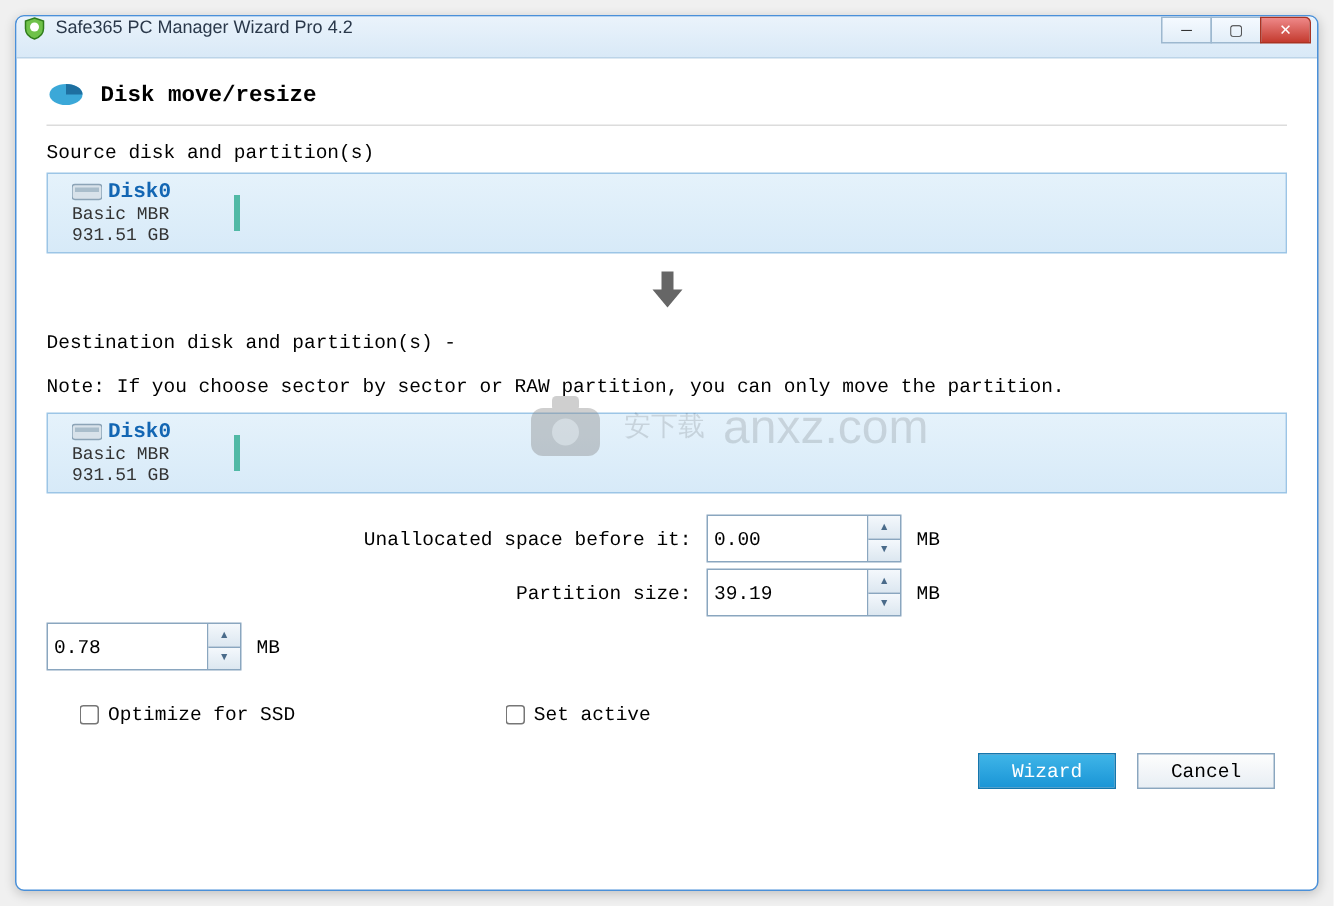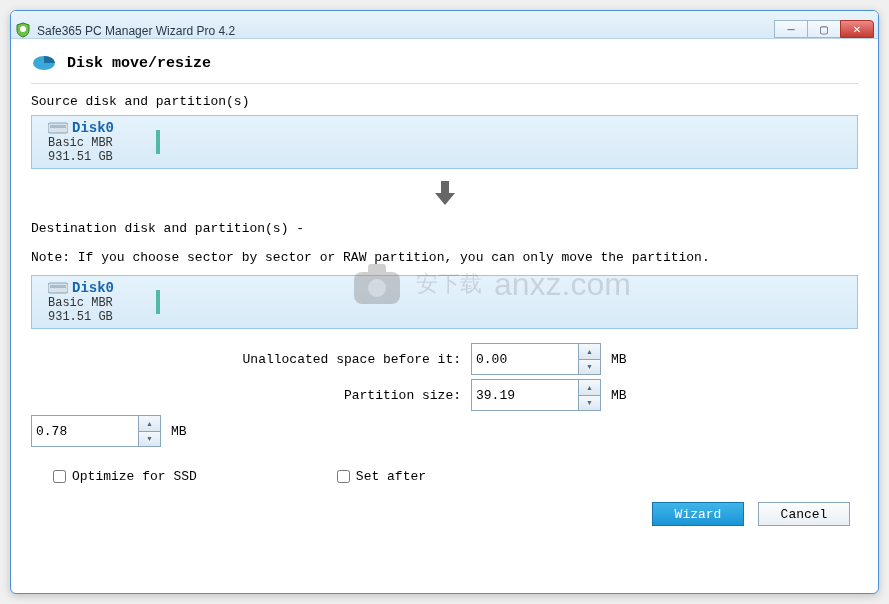--- a/index.html
+++ b/index.html
@@ -21,21 +21,21 @@
       box-shadow: 0 2px 8px rgba(0,0,0,0.2);
       display: flex;
       flex-direction: column;
       overflow: hidden;
     }
     .titlebar {
       height: 28px;
       background: linear-gradient(#eaf3fb, #d9e9f7);
       border-bottom: 1px solid #bcd4e8;
       display: flex;
-      align-items: flex-end;
+      align-items: flex-start;
       padding: 0 4px;
     }
     .titlebar .app-icon {
       width: 16px; height: 16px;
       margin-right: 6px;
     }
     .titlebar .title-text {
       font-family: "Segoe UI", Tahoma, sans-serif;
       font-size: 12px;
       color: #2a384a;
@@ -286,32 +286,32 @@
       </div>
     </div>
 
     <div class="checkbox-row">
       <label class="cb-item">
         <input type="checkbox" style="">
         <span>Optimize for SSD</span>
       </label>
       <label class="cb-item">
         <input type="checkbox" style="">
-        <span>Set after</span>
+        <span>Set active</span>
       </label>
     </div>
 
     <div class="footer">
       <button class="btn primary">Wizard</button>
       <button class="btn">Cancel</button>
     </div>
   </div>
 </div>
 
 <div class="watermark">
   <svg width="54" height="48">
       <rect x="4" y="12" width="46" height="32" rx="8" fill="#888"></rect>
       <rect x="18" y="4" width="18" height="10" rx="3" fill="#888"></rect>
       <circle cx="27" cy="28" r="9" fill="#bbb"></circle>
     </svg>
-  <span style="font-size:22px">安下载</span>
+  <span style="font-size:18px">安下载</span>
   <span>anxz.com</span>
 </div>
 
 </body></html>

